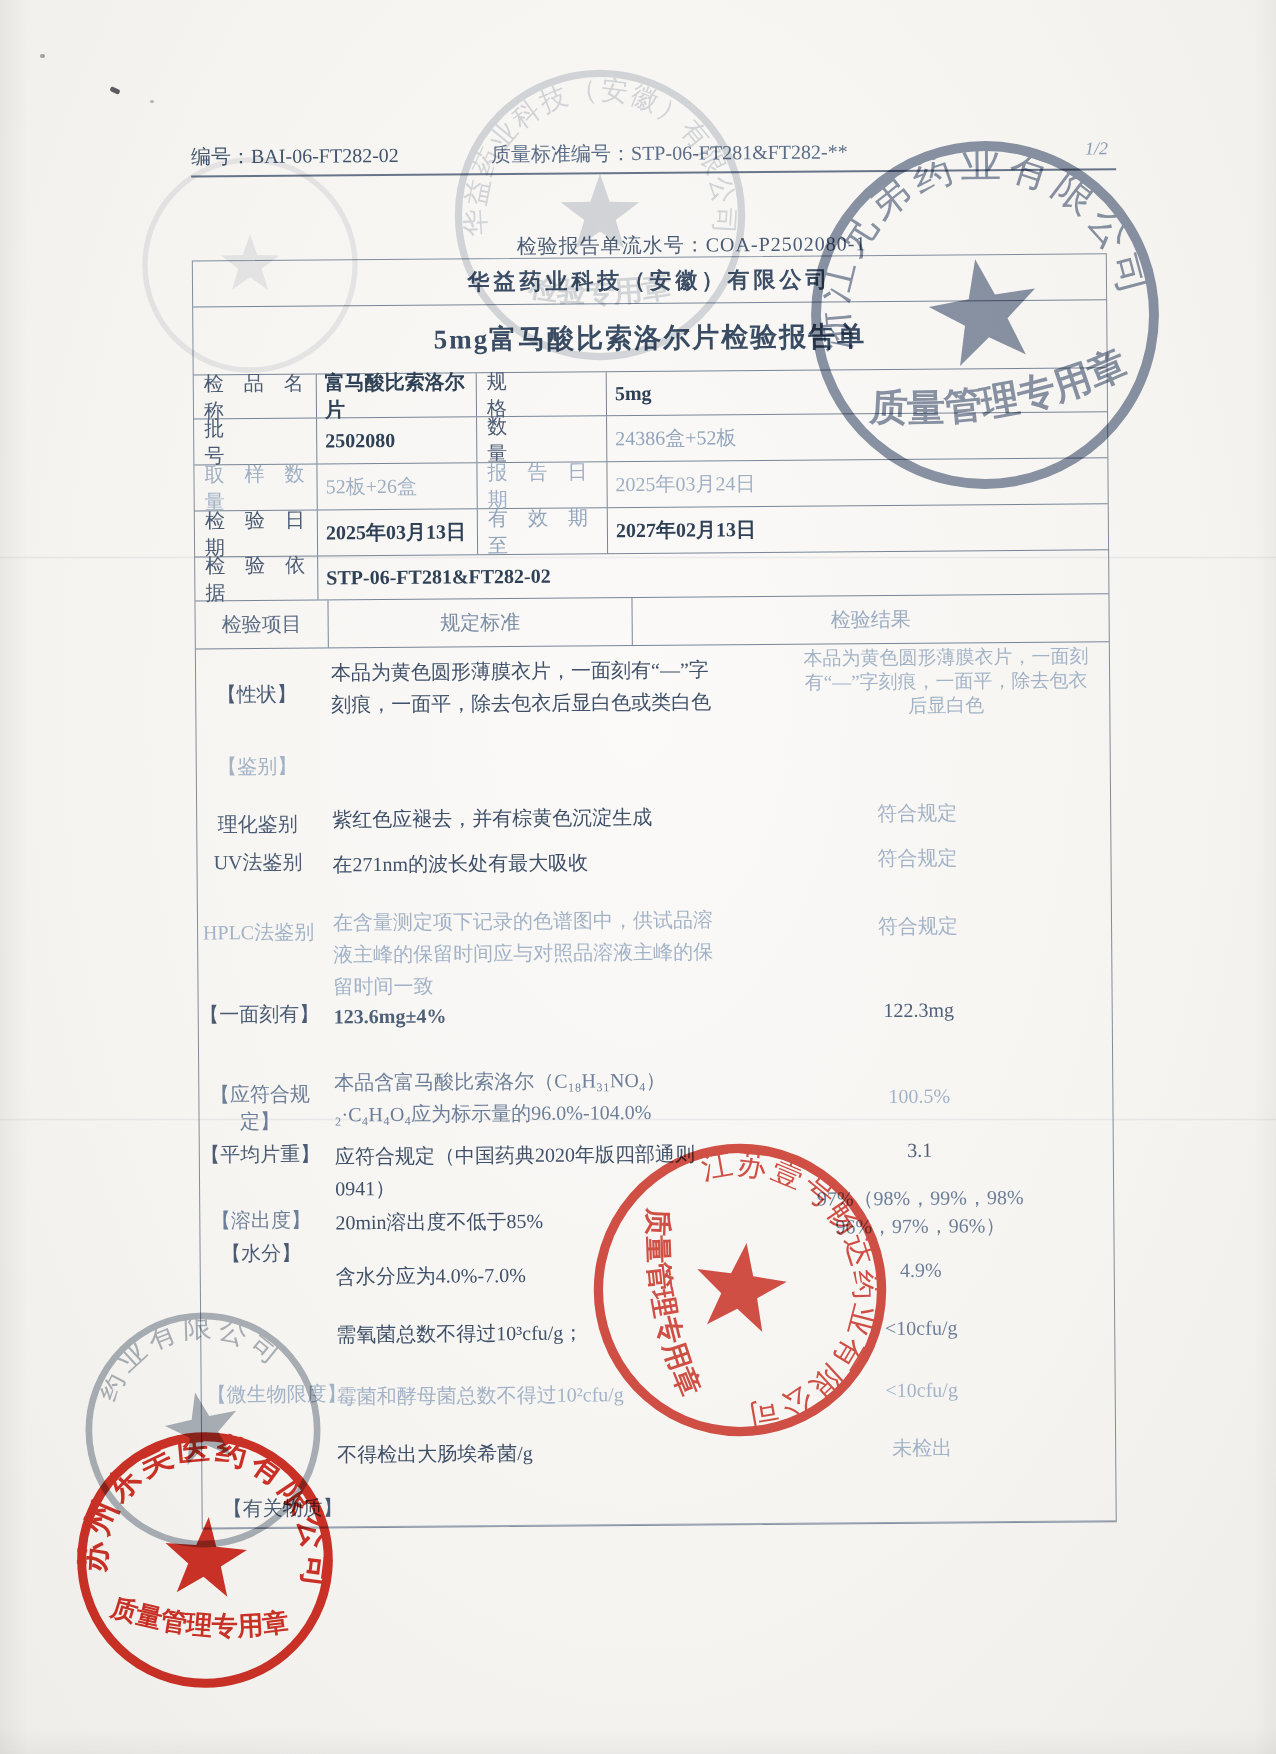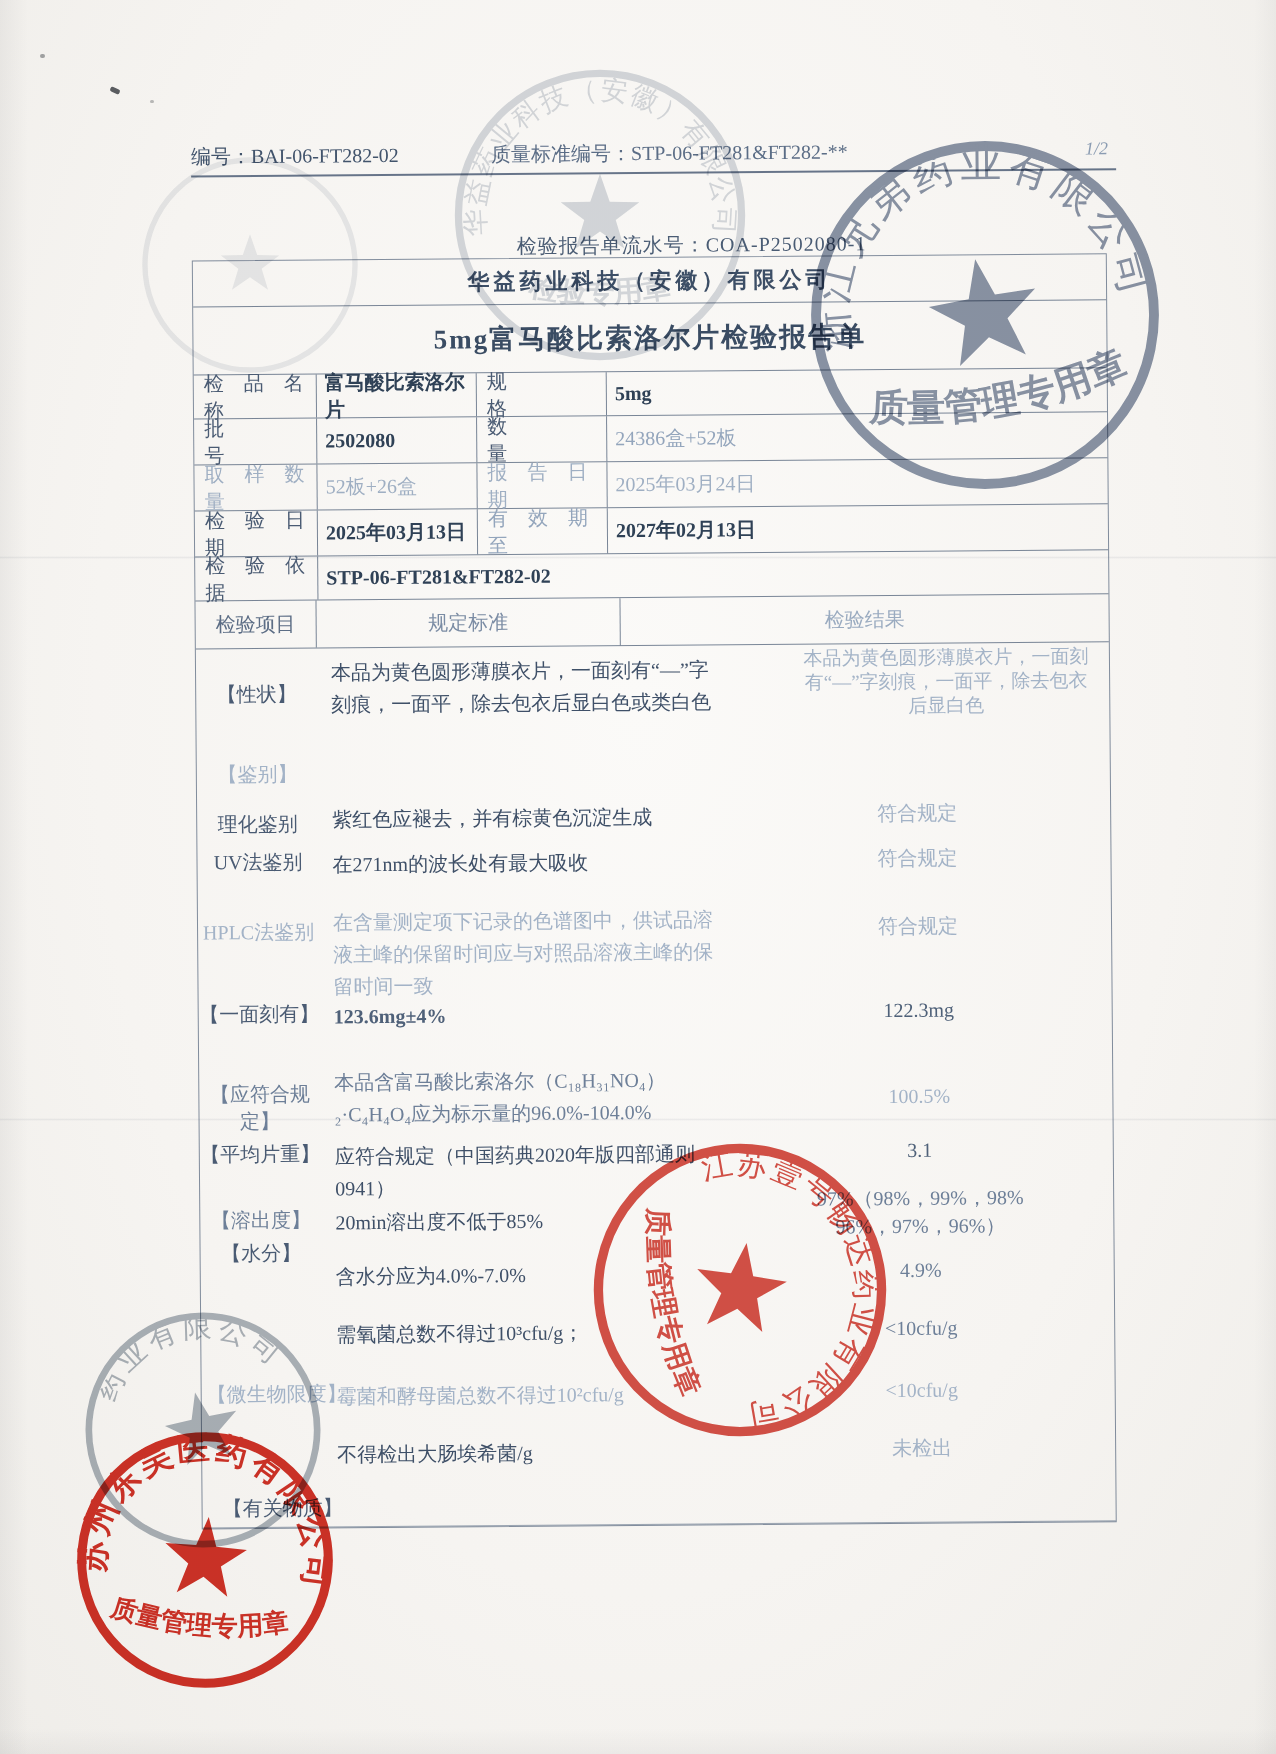--- a/index.html
+++ b/index.html
@@ -41,21 +41,21 @@
   .c1{width:123px;border-right:1px solid rgba(66,84,110,.7);padding-left:10px;color:#4a5b73;}
   .c2{width:160px;border-right:1px solid rgba(66,84,110,.7);padding-left:8px;color:#2f4156;font-weight:bold;}
   .c3{width:130px;border-right:1px solid rgba(66,84,110,.7);padding-left:10px;color:#4a5b73;}
   .c4{flex:1;padding-left:8px;color:#2f4156;font-weight:bold;}
   .row.info{height:46px;}
   .row.info3{height:44px;}
   .row.faintrow .c1,.row.faintrow .c3{color:#9fafc3;}
   .row.faintrow .c2,.row.faintrow .c4{color:#9fafc3;font-weight:normal;}
   .fl{color:#93a5bc !important;font-weight:normal !important;}
   .row.head{height:48px;color:#5c6d85;}
-  .h1{width:121px;border-right:1px solid rgba(66,84,110,.7);justify-content:center;font-family:Liberation Serif, serif;}
+  .h1{width:133px;border-right:1px solid rgba(66,84,110,.7);justify-content:center;font-family:Liberation Serif, serif;}
   .h2{width:304px;border-right:1px solid rgba(66,84,110,.7);justify-content:center;color:#7b8ca4;}
   .h3{flex:1;justify-content:center;color:#9aabc0;}
   .bodyarea{position:relative;height:878px;border-bottom:1px solid rgba(80,100,125,.55);}
   .bodyarea span{position:absolute;display:block;}
   .lab{left:0;width:121px;text-align:center;color:#4a5b73;}
   .std{left:135px;width:385px;line-height:32px;color:#3f5068;}
   .res{left:505px;width:430px;text-align:center;color:#7e91aa;white-space:pre-line;line-height:28px;}
   .ft{color:#a3b3c7 !important;}
   .md{color:#6d7f98 !important;}
   .dk{color:#4f6179 !important;}
@@ -125,21 +125,21 @@
         <span class="cell h2">规定标准</span>
         <span class="cell h3">检验结果</span>
       </div>
 
       <div class="bodyarea">
 
         <span class="lab" style="top:32px">【性状】</span>
         <span class="std" style="top:8px">本品为黄色圆形薄膜衣片，一面刻有“—”字刻痕，一面平，除去包衣后显白色或类白色</span>
         <span class="res ft" style="top:2px;left:600px;width:300px;line-height:24px;font-size:19px">本品为黄色圆形薄膜衣片，一面刻有“—”字刻痕，一面平，除去包衣后显白色</span>
 
-        <span class="lab ft" style="top:112px">【鉴别】</span>
+        <span class="lab ft" style="top:104px">【鉴别】</span>
 
         <span class="lab" style="top:162px">理化鉴别</span>
         <span class="std" style="top:155px">紫红色应褪去，并有棕黄色沉淀生成</span>
         <span class="res ft" style="top:155px">符合规定</span>
 
         <span class="lab" style="top:200px">UV法鉴别</span>
         <span class="std" style="top:200px">在271nm的波长处有最大吸收</span>
         <span class="res ft" style="top:200px">符合规定</span>
 
         <span class="lab ft" style="top:270px">HPLC法鉴别</span>

